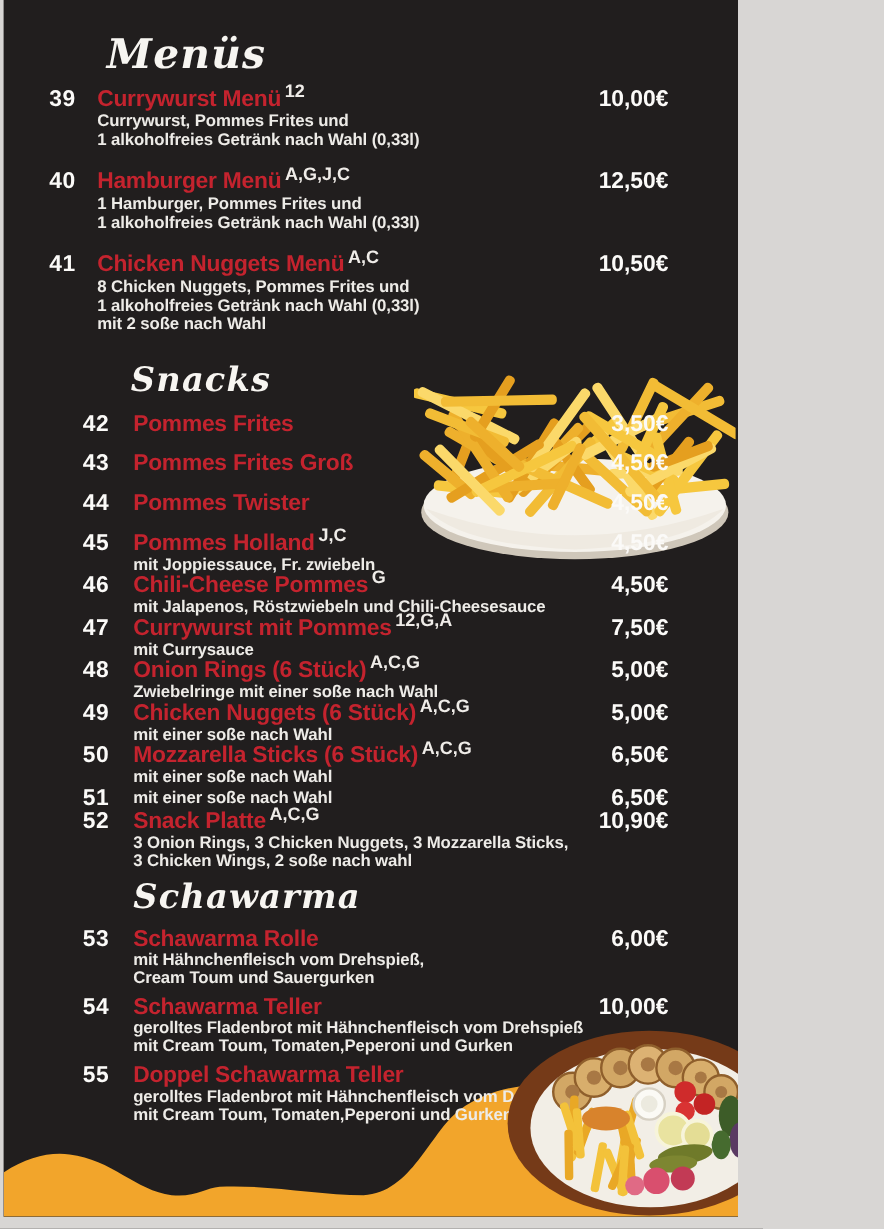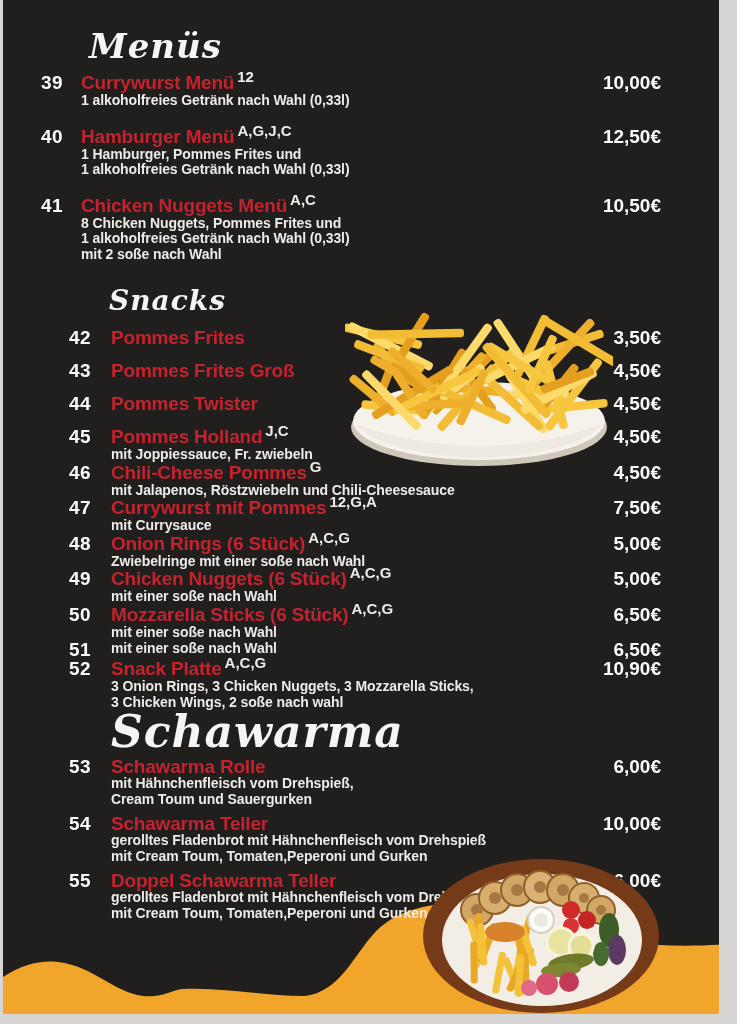--- a/index.html
+++ b/index.html
@@ -3,31 +3,31 @@
 <meta charset="utf-8">
 <style>
   html,body{margin:0;padding:0;}
   body{
     width:737px;height:1024px;position:relative;overflow:hidden;
     background:#d8d6d4;
     font-family:"Liberation Sans",sans-serif;
     -webkit-font-smoothing:antialiased;
   }
   .page{
-    position:absolute;left:3px;top:0;width:716px;height:1014px;
+    position:absolute;left:3px;top:0;width:612px;height:1014px;
     background:#211e1e;overflow:hidden;
   }
   .content{position:relative;z-index:2;padding-top:26px;}
   .heading{
     font-family:"DejaVu Serif",serif;font-style:italic;font-weight:bold;
     color:#f7f5f1;letter-spacing:1px;
   }
   .sec-0 .heading{font-size:34px;line-height:40px;margin:0 0 8px 86px;}
   .sec-1 .heading{font-size:28px;line-height:40px;margin:6px 0 8px 106px;font-style:italic;}
-  .sec-2 .heading{font-size:44px;line-height:40px;margin:2px 0 6px 108px;}
+  .sec-2 .heading{font-size:28px;line-height:40px;margin:2px 0 6px 108px;}
   .item{display:flex;align-items:flex-start;padding-right:58px;}
   .sec-0 .item{padding-left:38px;margin-bottom:19px;}
   .sec-1 .item,.sec-2 .item{padding-left:66px;}
   .sec-1 .item{margin-bottom:1px;}
   .sec-1 .item.no-desc{margin-bottom:15px;}
   .sec-2 .item{margin-bottom:8px;}
   .num{
     flex:0 0 auto;color:#fbfaf8;font-weight:bold;font-size:19px;line-height:18px;
     letter-spacing:.5px;
   }
@@ -182,20 +182,21 @@
   </svg>
 
   <div class="content">
       <div class="section sec-0">
         <div class="heading">Menüs</div>
         <div class="item">
           <div class="num">39</div>
           <div class="body">
             <div class="title"><span>Currywurst Menü</span><span class="sup">12</span></div>
             <div class="desc">
+              <div class="desc-line">Currywurst, Pommes Frites und</div>
               <div class="desc-line">1 alkoholfreies Getränk nach Wahl (0,33l)</div>
             </div>
           </div>
           <div class="price">10,00€</div>
         </div>
         <div class="item">
           <div class="num">40</div>
           <div class="body">
             <div class="title"><span>Hamburger Menü</span><span class="sup">A,G,J,C</span></div>
             <div class="desc">

